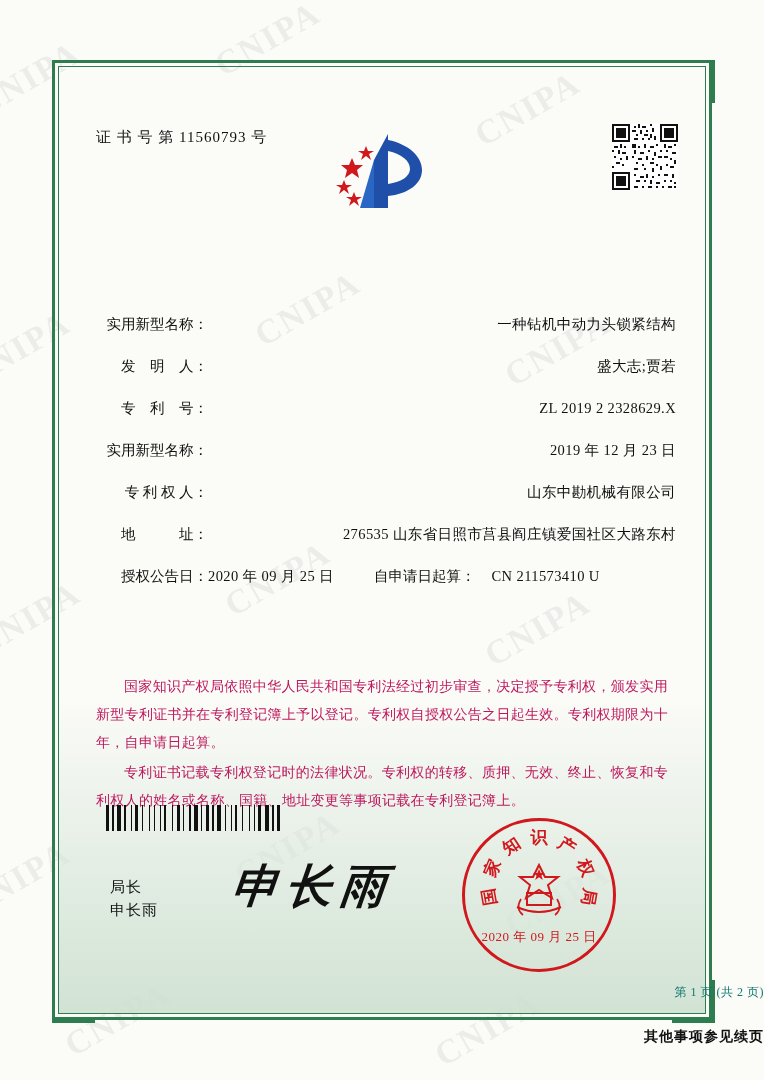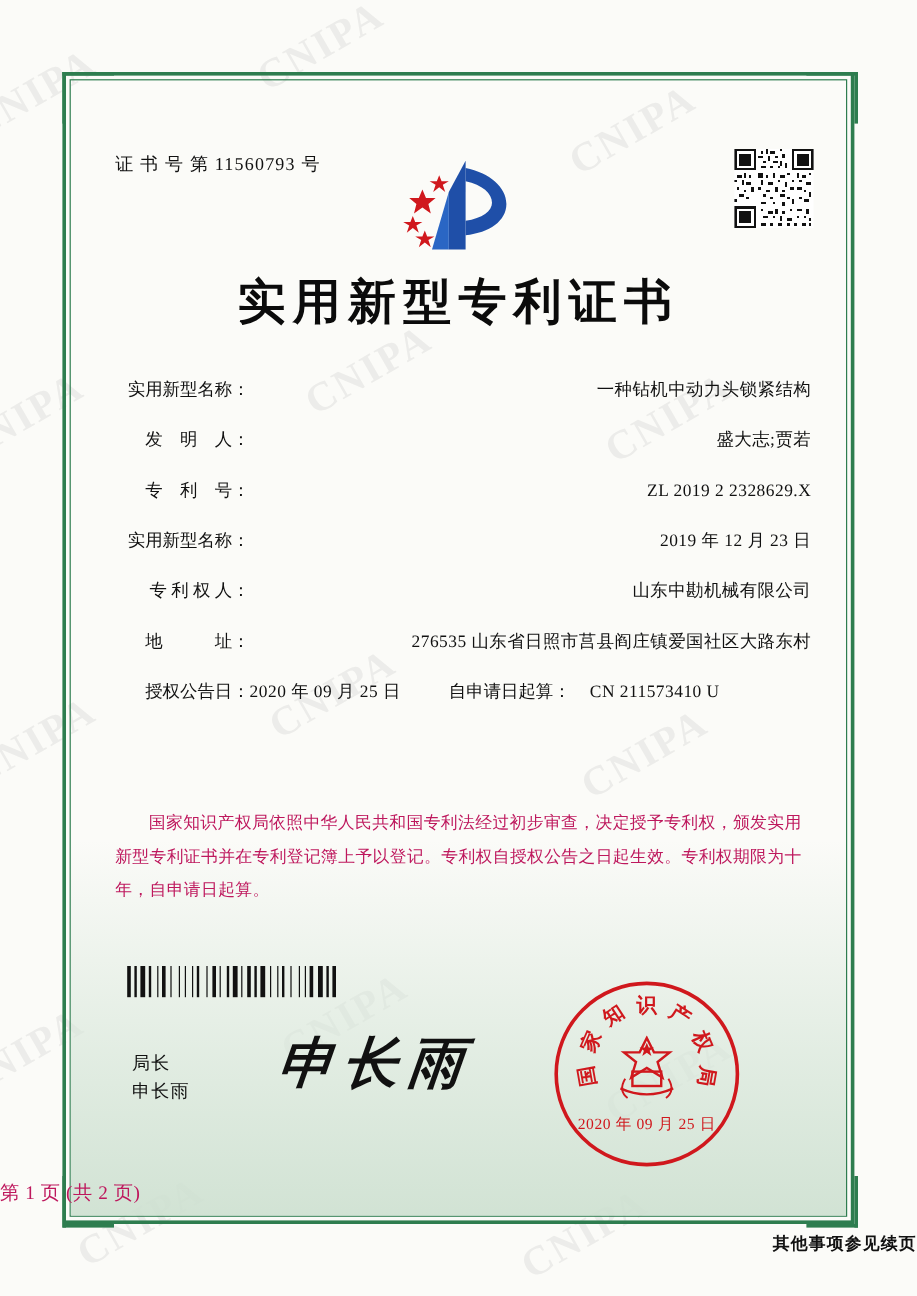--- a/index.html
+++ b/index.html
@@ -255,23 +255,23 @@
     height: 58px;
     margin-left: -30px;
     margin-top: -32px;
   }
 
   
   .page-no {
     position: absolute;
     left: 0; right: 0;
     top: 984px;
-    text-align: left;
-    font-size: 16px;
-    color: #be185d;
+    text-align: right;
+    font-size: 12px;
+    color: #0f766e;
     letter-spacing: 0.5px;
   }
   .footer-note {
     position: absolute;
     left: 0; right: 0;
     top: 1028px;
     text-align: right;
     font-size: 14px;
     font-weight: bold;
     color: #111;
@@ -415,21 +415,20 @@
           <rect x="15" y="31" width="1" height="1"></rect>
         <rect x="18" y="31" width="2" height="1"></rect>
           <rect x="22" y="31" width="1" height="1"></rect>
         <rect x="25" y="31" width="1" height="1"></rect>
           <rect x="28" y="31" width="2" height="1"></rect>
         <rect x="31" y="31" width="1" height="1"></rect>
       </g>
     </svg>
   </div>
 
-  <div class="title">实用新型专利证书</div>
 
   <div class="fields">
     <div class="row">
       <div class="label">实用新型名称：</div>
       <div class="value">一种钻机中动力头锁紧结构</div>
     </div>
     <div class="row">
       <div class="label">发　明　人：</div>
       <div class="value">盛大志;贾若</div>
     </div>
@@ -452,20 +451,21 @@
     <div class="row two">
       <div class="label">授权公告日：</div>
       <div class="value">2020 年 09 月 25 日</div>
       <div class="inline-label">自申请日起算：</div>
       <div class="inline-value">CN 211573410 U</div>
     </div>
   </div>
 
   <div class="paras">
     <p>国家知识产权局依照中华人民共和国专利法经过初步审查，决定授予专利权，颁发实用新型专利证书并在专利登记簿上予以登记。专利权自授权公告之日起生效。专利权期限为十年，自申请日起算。</p>
+    <p>专利证书记载专利权登记时的法律状况。专利权的转移、质押、无效、终止、恢复和专利权人的姓名或名称、国籍、地址变更等事项记载在专利登记簿上。</p>
   </div>
 
   <div class="barcode" id="barcode"><span style="width: 3px;"></span><span style="width: 1px; background: transparent;"></span><span style="width: 2px;"></span><span style="width: 1px; background: transparent;"></span><span style="width: 4px;"></span><span style="width: 1px; background: transparent;"></span><span style="width: 2px;"></span><span style="width: 3px; background: transparent;"></span><span style="width: 1px;"></span><span style="width: 1px; background: transparent;"></span><span style="width: 3px;"></span><span style="width: 2px; background: transparent;"></span><span style="width: 1px;"></span><span style="width: 4px; background: transparent;"></span><span style="width: 1px;"></span><span style="width: 2px; background: transparent;"></span><span style="width: 1px;"></span><span style="width: 3px; background: transparent;"></span><span style="width: 1px;"></span><span style="width: 1px; background: transparent;"></span><span style="width: 2px;"></span><span style="width: 4px; background: transparent;"></span><span style="width: 1px;"></span><span style="width: 2px; background: transparent;"></span><span style="width: 3px;"></span><span style="width: 1px; background: transparent;"></span><span style="width: 1px;"></span><span style="width: 3px; background: transparent;"></span><span style="width: 2px;"></span><span style="width: 1px; background: transparent;"></span><span style="width: 4px;"></span><span style="width: 1px; background: transparent;"></span><span style="width: 1px;"></span><span style="width: 2px; background: transparent;"></span><span style="width: 3px;"></span><span style="width: 1px; background: transparent;"></span><span style="width: 2px;"></span><span style="width: 1px; background: transparent;"></span><span style="width: 4px;"></span><span style="width: 2px; background: transparent;"></span><span style="width: 1px;"></span><span style="width: 3px; background: transparent;"></span><span style="width: 1px;"></span><span style="width: 1px; background: transparent;"></span><span style="width: 2px;"></span><span style="width: 3px; background: transparent;"></span><span style="width: 1px;"></span><span style="width: 4px; background: transparent;"></span><span style="width: 1px;"></span><span style="width: 2px; background: transparent;"></span><span style="width: 1px;"></span><span style="width: 1px; background: transparent;"></span><span style="width: 3px;"></span><span style="width: 2px; background: transparent;"></span><span style="width: 4px;"></span><span style="width: 1px; background: transparent;"></span><span style="width: 2px;"></span><span style="width: 1px; background: transparent;"></span><span style="width: 3px;"></span><span style="width: 1px; background: transparent;"></span></div>
 
   <div class="sig-label">
     <div>局长</div>
     <div>申长雨</div>
   </div>
   <div class="sig-script">申长雨</div>
 

